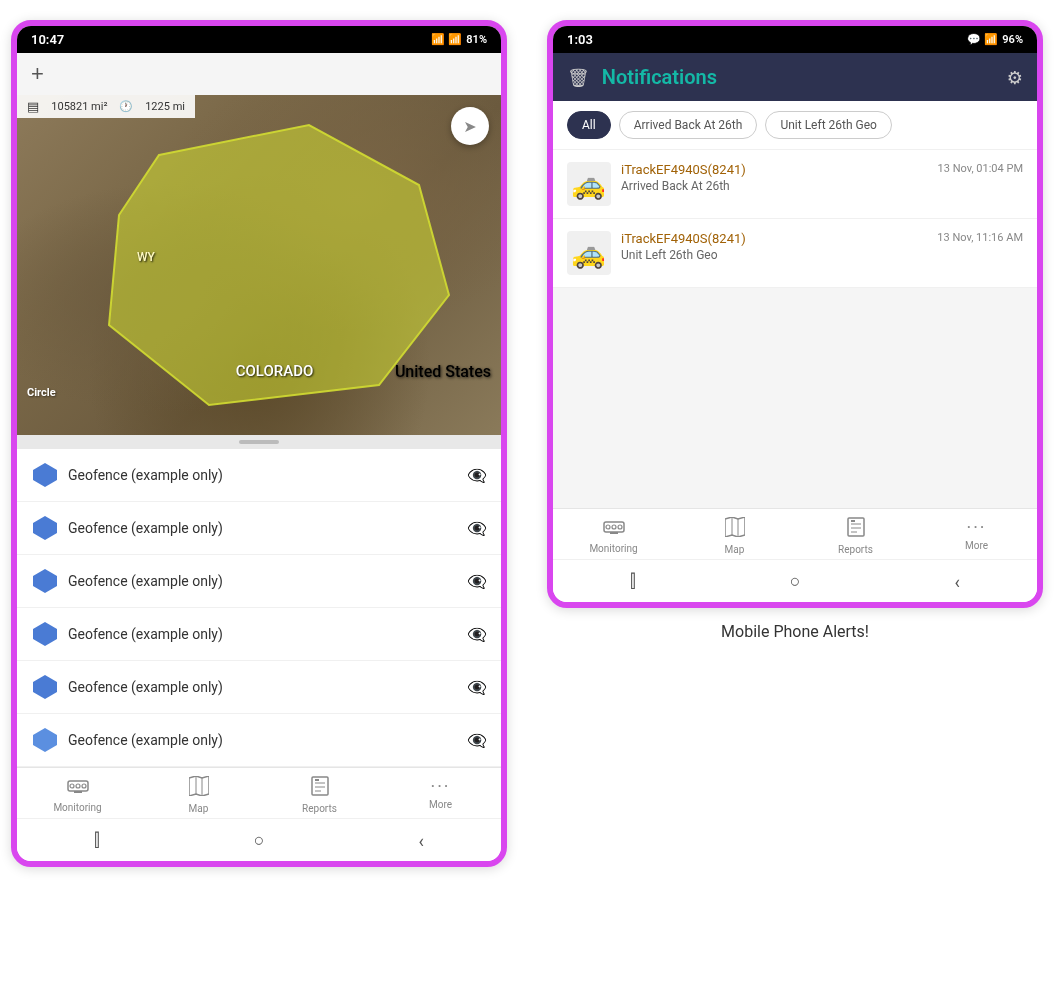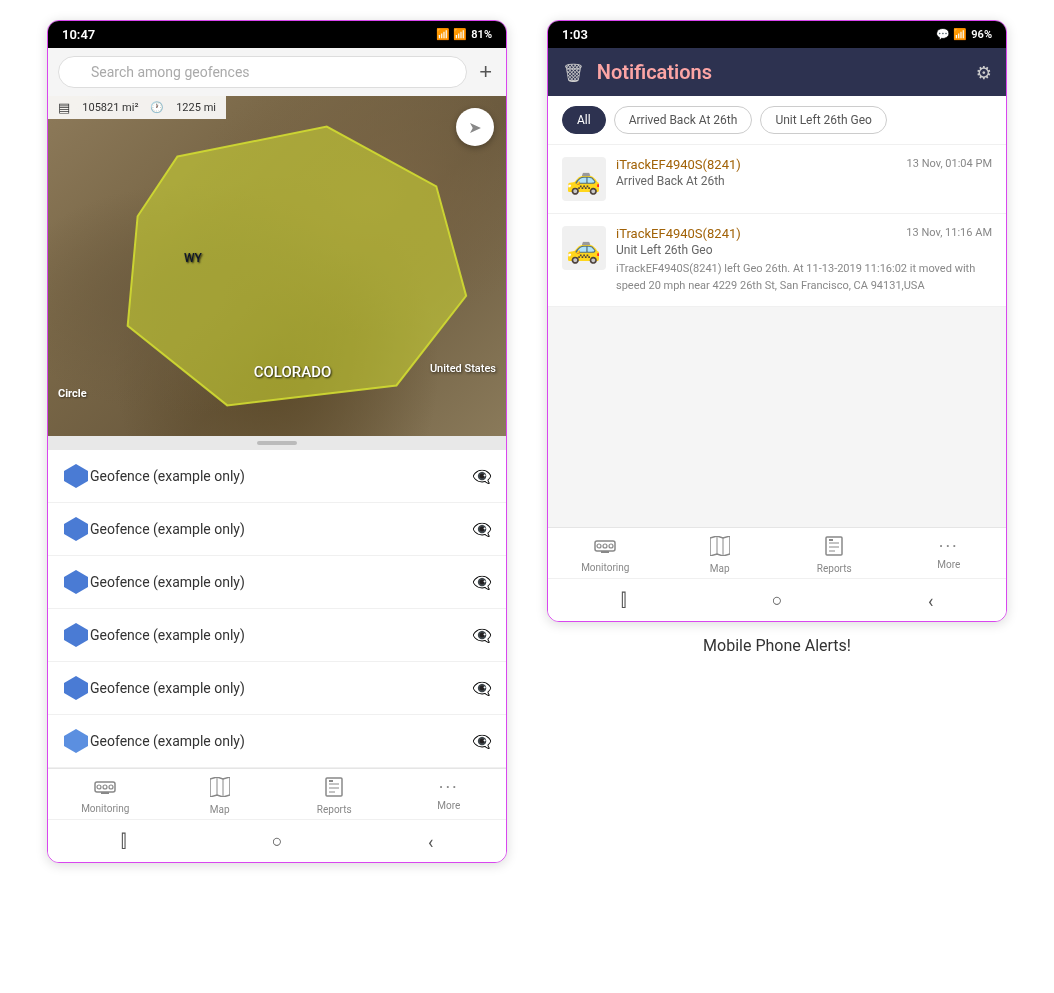--- a/index.html
+++ b/index.html
@@ -22,25 +22,25 @@
       justify-content: center;
       width: 100%;
     }
     .screen-wrapper {
       display: flex;
       flex-direction: column;
       align-items: center;
       gap: 12px;
     }
     .phone-frame {
-      width: 460px;
-      background: #fff;
-      border-radius: 12px;
+      width: 496px;
+      background: #fff;
+      border-radius: 20px;
       overflow: hidden;
-      border: 1px solid #d946ef;
+      border: 6px solid #d946ef;
       box-shadow: 0 2px 12px rgba(0,0,0,0.15);
     }
     
     .status-bar {
       background: #1a1a2e;
       color: #fff;
       font-size: 13px;
       font-weight: 600;
       padding: 6px 14px;
       display: flex;
@@ -109,36 +109,35 @@
       width: 100%;
       height: 100%;
       background: 
         radial-gradient(ellipse at 30% 60%, #6b5a3e 0%, transparent 40%),
         radial-gradient(ellipse at 70% 30%, #7a6545 0%, transparent 40%),
         radial-gradient(ellipse at 50% 80%, #5c4a2a 0%, transparent 50%),
         linear-gradient(135deg, #8d7a5a 0%, #7a6848 30%, #6b5a3e 60%, #8a7a5a 100%);
     }
     .map-overlay-text {
       position: absolute;
-      bottom: 61px;
+      bottom: 54px;
       right: 10px;
-      color: #ffffff;
-      font-size: 11px;
+      color: #000000;
+      font-size: 16px;
       font-weight: 500;
       text-shadow: 1px 1px 3px rgba(0,0,0,0.7);
     }
     .map-state-label {
       position: absolute;
       top: 155px;
       left: 120px;
-      color: #0f172a;
+      color: #fef9c3;
       font-size: 12px;
       font-weight: 500;
       text-shadow: 1px 1px 2px rgba(0,0,0,0.8);
-      margin-left: 16px;
     }
     .map-colorado-label {
       position: absolute;
       bottom: 55px;
       left: 50%;
       transform: translateX(-30%);
       color: #fff;
       font-size: 15px;
       font-weight: 500;
       text-shadow: 1px 1px 2px rgba(0,0,0,0.8);
@@ -193,21 +192,21 @@
 
     
     .geofence-list {
       background: #fff;
     }
     .geofence-item {
       display: flex;
       align-items: center;
       padding: 12px 14px;
       border-bottom: 1px solid #f0f0f0;
-      gap: 0;
+      gap: 9px;
     }
     .geo-icon {
       width: 28px;
       height: 28px;
       flex-shrink: 0;
     }
     .geo-label {
       flex: 1;
       font-size: 14px;
       color: #333;
@@ -255,21 +254,21 @@
       color: #fff;
       display: flex;
       align-items: center;
       padding: 12px 14px;
       gap: 12px;
     }
     .notif-title {
       flex: 1;
       font-size: 20px;
       font-weight: 600;
-      color: #fca5a5;
+      color: #14b8a6;
     }
     .notif-icon-btn {
       color: #ccc;
       font-size: 18px;
       cursor: pointer;
     }
 
     .filter-tabs {
       display: flex;
       padding: 10px 14px;
@@ -378,26 +377,20 @@
       <div class="status-bar light">
         <span>10:47</span>
         <div class="status-icons">
           <span>📶</span>
           <span>📶</span>
           <span>81%</span>
         </div>
       </div>
 
       <div class="search-bar-row">
-        <div class="search-bar-container">
-          <span class="search-icon-overlay">🔍</span>
-          <div class="search-input-fake">
-            <span style="color:#aaa;font-size:14px;">Search among geofences</span>
-          </div>
-        </div>
         <button class="search-add-btn">+</button>
       </div>
 
       <div class="map-area">
         <div class="map-bg"></div>
 
         <svg class="map-svg-overlay" viewBox="0 0 460 340">
           <polygon points="130,60 280,30 390,90 420,200 350,290 180,310 80,230 90,120" fill="rgba(210, 220, 50, 0.55)" stroke="rgba(210, 220, 50, 0.9)" stroke-width="2"></polygon>
         </svg>
 
@@ -555,21 +548,20 @@
         </div>
 
         <div class="notif-item">
           <div class="car-avatar">🚕</div>
           <div class="notif-content">
             <div class="notif-top-row">
               <span class="notif-device-name">iTrackEF4940S(8241)</span>
               <span class="notif-time">13 Nov, 11:16 AM</span>
             </div>
             <div class="notif-event-type">Unit Left 26th Geo</div>
-            <div class="notif-detail">iTrackEF4940S(8241) left Geo 26th.   At 11-13-2019 11:16:02 it moved with speed 20 mph near 4229 26th St, San Francisco, CA 94131,USA</div>
           </div>
         </div>
       </div>
 
       <div class="notif-empty-area"></div>
 
       <div class="bottom-nav">
         <div class="nav-item">
           <span class="nav-icon">
             <svg width="22" height="18" viewBox="0 0 22 18">

